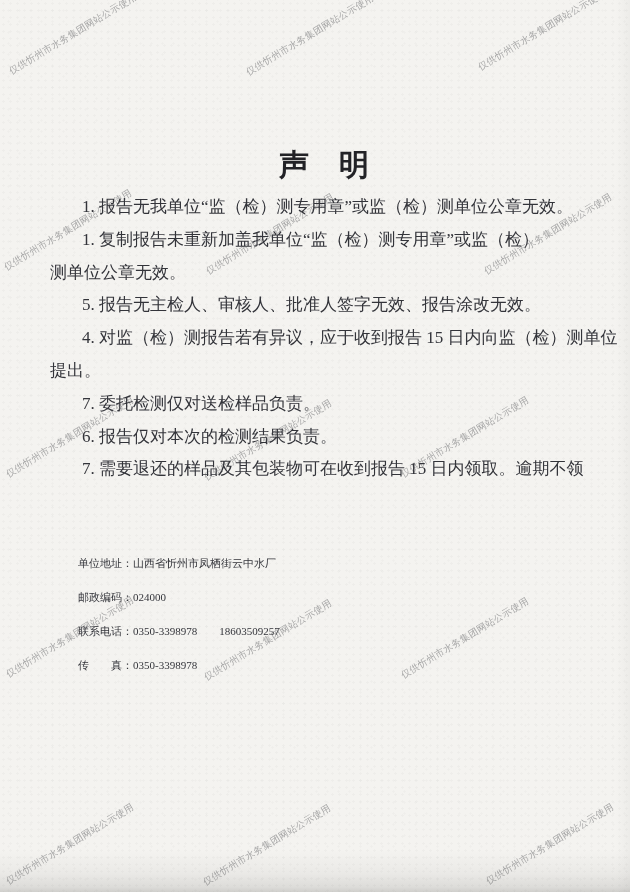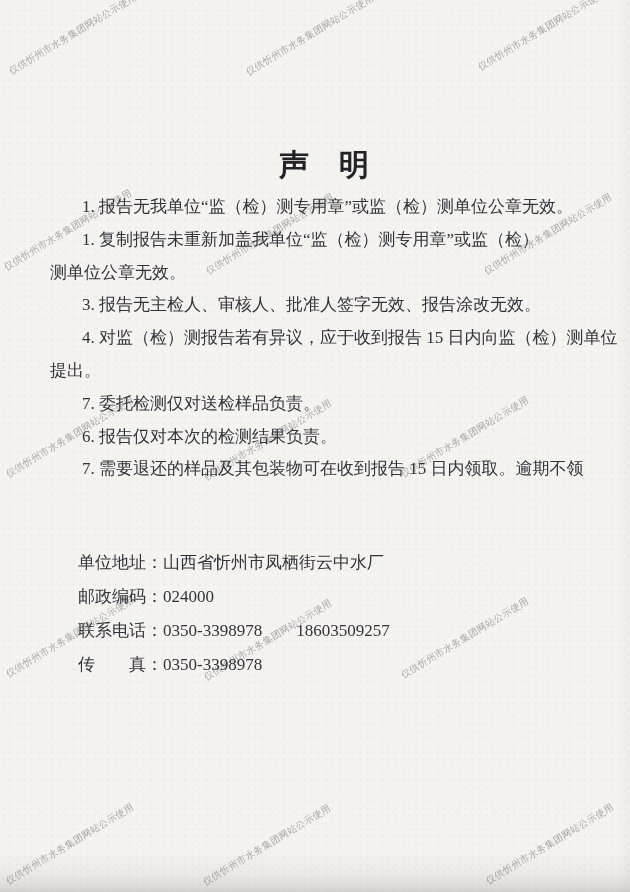--- a/index.html
+++ b/index.html
@@ -44,21 +44,21 @@
     position:absolute;
     left:50px;top:191px;width:580px;
     font-size:17px;
     line-height:32.8px;
   }
   .line{white-space:nowrap;}
   .indent{padding-left:32px;}
   .contact{
     position:absolute;
     left:78px;top:546px;width:520px;
-    font-size:17px;
+    font-size:11px;
     line-height:34px;
   }
   .bottom-shade{
     position:absolute;
     left:0;right:0;bottom:0;height:42px;
     background:linear-gradient(to bottom,
       rgba(110,110,108,0) 0%,
       rgba(110,110,108,0.07) 55%,
       rgba(100,100,98,0.16) 88%,
       rgba(90,90,88,0.24) 100%);
@@ -97,21 +97,21 @@
     <span class="wm" style="left:207px;top:876px">仅供忻州市水务集团网站公示使用</span>
     <span class="wm" style="left:490px;top:875px">仅供忻州市水务集团网站公示使用</span>
   </div>
 
   <h1 class="title">声　明</h1>
 
   <div class="body-text">
     <div class="line indent">1. 报告无我单位“监（检）测专用章”或监（检）测单位公章无效。</div>
     <div class="line indent">1. 复制报告未重新加盖我单位“监（检）测专用章”或监（检）</div>
     <div class="line">测单位公章无效。</div>
-    <div class="line indent">3. 报告无主检人、审核人、批准人签字无效、报告涂改无效。</div>
+    <div class="line indent">5. 报告无主检人、审核人、批准人签字无效、报告涂改无效。</div>
     <div class="line indent">4. 对监（检）测报告若有异议，应于收到报告 15 日内向监（检）测单位</div>
     <div class="line">提出。</div>
     <div class="line indent">7. 委托检测仅对送检样品负责。</div>
     <div class="line indent">6. 报告仅对本次的检测结果负责。</div>
     <div class="line indent">7. 需要退还的样品及其包装物可在收到报告 15 日内领取。逾期不领</div>
   </div>
 
   <div class="contact">
     <div class="line">单位地址：山西省忻州市凤栖街云中水厂</div>
     <div class="line">邮政编码：024000</div>

